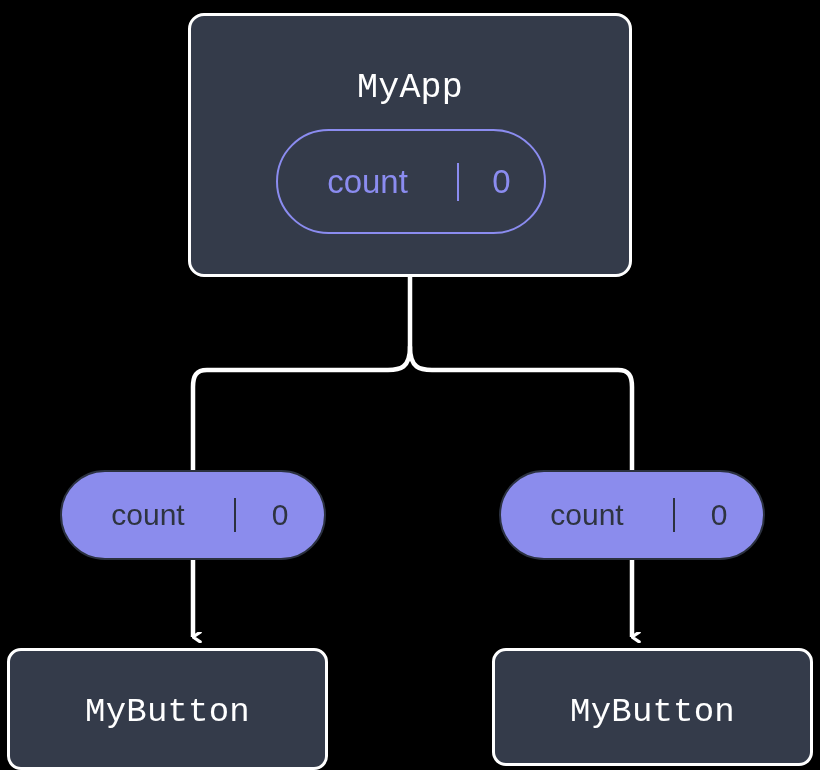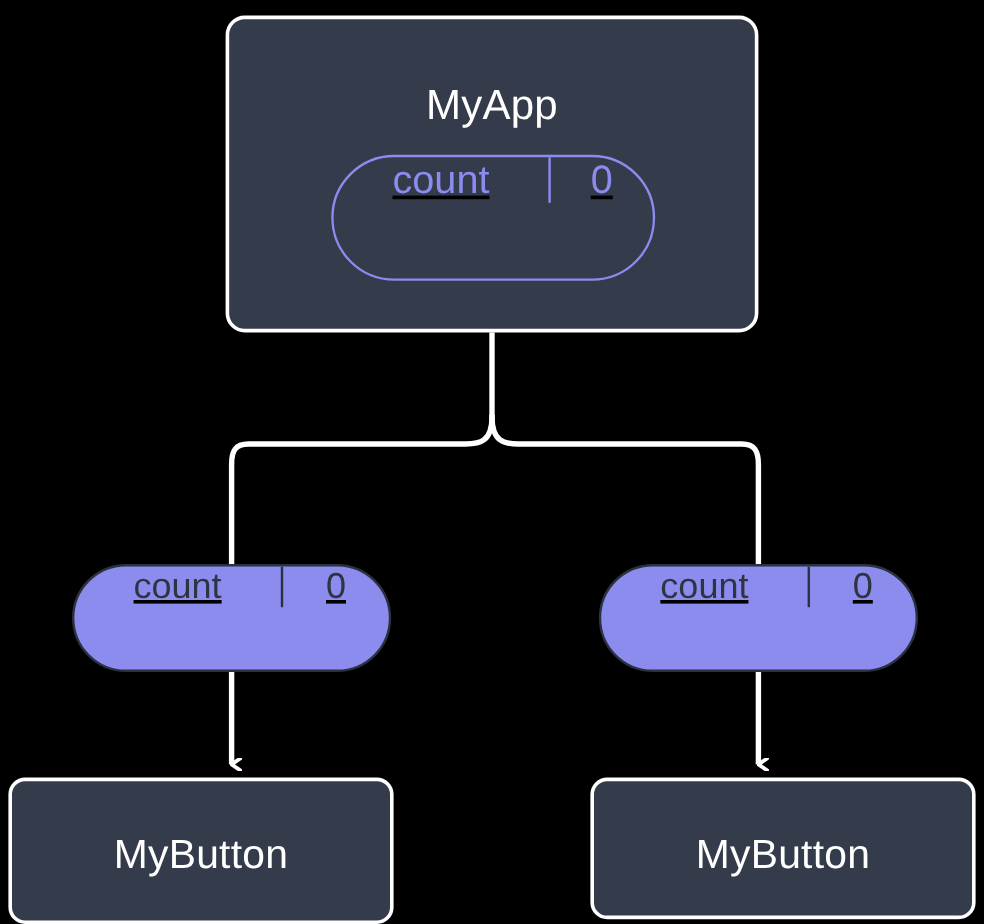--- a/index.html
+++ b/index.html
@@ -57,35 +57,35 @@
   .node-title {
     position: absolute;
     left: 0;
     right: 0;
     text-align: center;
     color: #ffffff;
     font-size: 35px;
     line-height: 42px;
     letter-spacing: 0.2px;
     white-space: nowrap;
+    font-family: Liberation Mono, monospace;
   }
 
   #node-myapp .node-title {
     top: 51px;
   }
 
   
   .pill {
     position: absolute;
     box-sizing: border-box;
     display: flex;
-    align-items: flex-start;
+    align-items: center;
     border-radius: 999px;
     overflow: hidden;
-    text-decoration: underline;
   }
 
   .pill-key,
   .pill-val {
     display: flex;
     align-items: center;
     justify-content: center;
     box-sizing: border-box;
     white-space: nowrap;
   }

